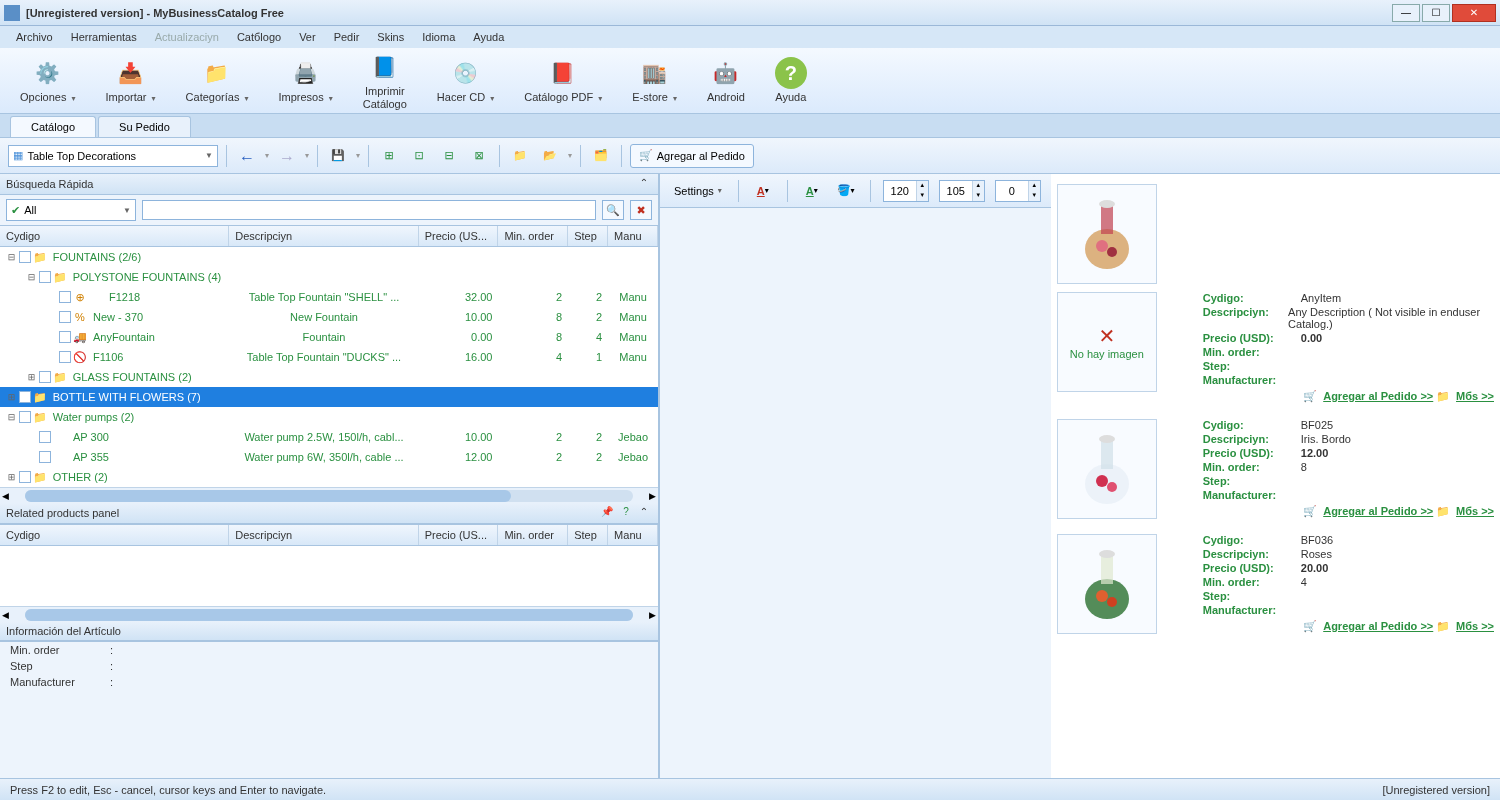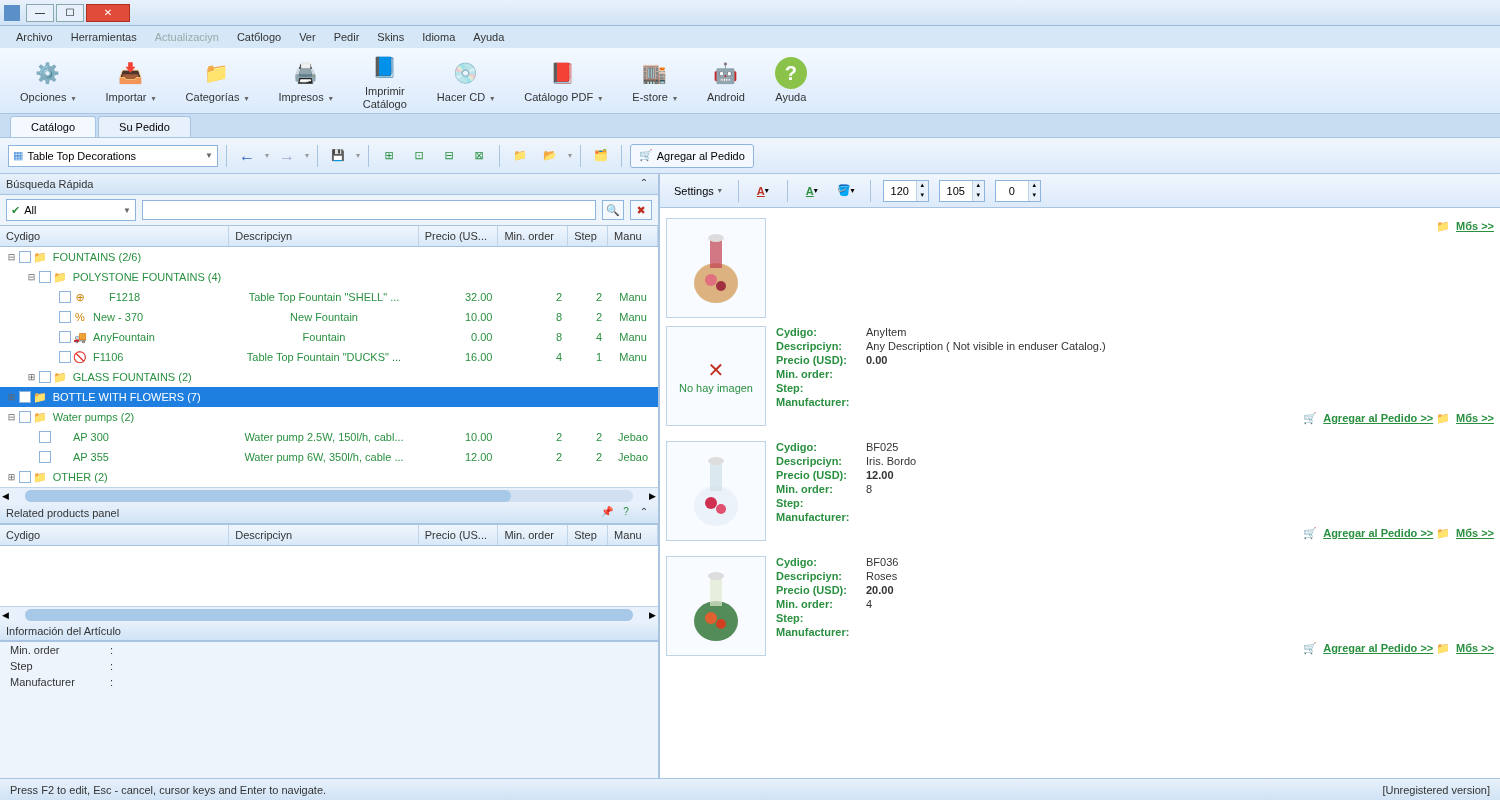--- a/index.html
+++ b/index.html
@@ -22,21 +22,21 @@
 .tab { padding: 4px 20px; border: 1px solid #a8c4e0; border-bottom: none; background: #e8f1fb; margin-right: 2px; cursor: pointer; border-radius: 3px 3px 0 0; }
 .tab.active { background: #f4f9ff; font-weight: normal; }
 .toolbar2 { background: linear-gradient(#f0f6fd, #dceafa); height: 36px; display: flex; align-items: center; padding: 4px 8px; gap: 6px; border-bottom: 1px solid #a8c4e0; }
 .combo { background: #fff; border: 1px solid #8db4dc; height: 22px; display: flex; align-items: center; padding: 0 4px; gap: 4px; cursor: pointer; }
 .combo .caret { font-size: 8px; color: #666; }
 .tbtn { width: 24px; height: 24px; display: flex; align-items: center; justify-content: center; cursor: pointer; border-radius: 2px; }
 .sep { width: 1px; height: 22px; background: #a8c4e0; margin: 0 2px; }
 .longbtn { border: 1px solid #8db4dc; background: #f4f9ff; height: 24px; display: flex; align-items: center; padding: 0 8px; gap: 4px; cursor: pointer; border-radius: 3px; }
 .content { flex: 1; display: flex; min-height: 0; }
 .leftpane { width: 660px; display: flex; flex-direction: column; border-right: 2px solid #a8c4e0; background: #edf4fc; }
-.rightpane { flex: 1; display: flex; flex-direction: column; background: #edf4fc; }
+.rightpane { flex: 1; display: flex; flex-direction: row; background: #edf4fc; }
 .panelhdr { background: linear-gradient(#e8f1fb, #d0e3f5); padding: 3px 6px; border-bottom: 1px solid #a8c4e0; color: #333; display: flex; align-items: center; justify-content: space-between; }
 .searchrow { display: flex; align-items: center; padding: 4px 6px; gap: 6px; background: #edf4fc; }
 .searchrow input[type=text] { flex: 1; height: 20px; border: 1px solid #8db4dc; padding: 0 4px; }
 .smallbtn { width: 22px; height: 20px; border: 1px solid #8db4dc; background: #f4f9ff; cursor: pointer; display: flex; align-items: center; justify-content: center; }
 .colhdr { background: linear-gradient(#f0f6fd, #d8e8f8); display: flex; border-top: 1px solid #a8c4e0; border-bottom: 1px solid #a8c4e0; }
 .colhdr > div { padding: 4px 6px; border-right: 1px solid #c0d4e8; color: #333; }
 .treegrid { flex: 1; overflow: auto; background: #fff; }
 .treerow { display: flex; align-items: center; height: 20px; border-bottom: 0; }
 .treerow.selected { background: #1f7fe0; color: #fff; }
 .treerow.selected .cell { color: #fff; }
@@ -57,35 +57,36 @@
 .spin input { width: 32px; border: none; text-align: center; height: 18px; }
 .spin .spbtns { display: flex; flex-direction: column; }
 .spin .spbtns div { height: 10px; width: 12px; font-size: 7px; text-align: center; cursor: pointer; background: #e8f1fb; border-left: 1px solid #c0d4e8; }
 .galleryhdr { text-align: center; padding: 4px; background: #e8f1fb; border-bottom: 1px solid #c0d4e8; color: #333; }
 .gallery { flex: 1; overflow-y: scroll; background: #fff; padding: 6px; }
 .gitem { display: flex; gap: 10px; padding: 4px 0; border-bottom: 0; }
 .gimg { width: 100px; height: 100px; border: 1px solid #c0d4e8; background: #f8fbff; display: flex; flex-direction: column; align-items: center; justify-content: center; color: #2a9040; font-size: 11px; }
 .gimg .noimg { color: #c03020; font-size: 20px; }
 .gdet { flex: 1; }
 .gdet .title { color: #2a9040; font-weight: bold; margin-bottom: 4px; }
-.gdet .row { display: flex; margin-bottom: 2px; }
+.gdet .row { display: flex; gap: 8px; margin-bottom: 2px; margin-left: 36px; }
 .gdet .lbl { color: #2a9040; font-weight: bold; width: 90px; }
 .gdet .val { color: #333; }
 .gactions { text-align: right; padding: 2px 0 8px; }
 .gactions a { color: #2a9040; text-decoration: underline; font-weight: bold; cursor: pointer; margin-left: 6px; }
 .statusbar { height: 22px; background: linear-gradient(#e8f1fb, #d0e3f5); border-top: 1px solid #a8c4e0; display: flex; align-items: center; justify-content: space-between; padding: 0 10px; color: #333; }
 svg.bottle { width: 60px; height: 80px; }
 .panelhdr .hicons { display: flex; gap: 2px; }
 .panelhdr .hicon { width: 16px; height: 14px; cursor: pointer; font-size: 10px; text-align: center; }
 </style>
 </head>
 <body>
 
 <div class="titlebar">
   <div class="ticon"></div>
+  <div class="ttext">[Unregistered version] - MyBusinessCatalog Free</div>
   <div class="winbtns">
     <div class="winbtn">—</div>
     <div class="winbtn">☐</div>
     <div class="winbtn close">✕</div>
   </div>
 </div>
 
 <div class="menubar" id="menubar">
     <div class="menuitem">Archivo</div>
     <div class="menuitem">Herramientas</div>
@@ -432,21 +433,20 @@
           <div class="gimg">
             <svg class="bottle" viewBox="0 0 60 80">
               <ellipse cx="30" cy="55" rx="22" ry="20" fill="#d4a060" opacity="0.8"></ellipse>
               <rect x="24" y="10" width="12" height="30" fill="#c04050" opacity="0.7"></rect>
               <ellipse cx="30" cy="10" rx="8" ry="4" fill="#ddd"></ellipse>
               <circle cx="25" cy="52" r="6" fill="#e07080"></circle>
               <circle cx="35" cy="58" r="5" fill="#a03040"></circle>
             </svg>
           </div>
           <div class="gdet">
-            <div class="gactions"><span style="color:#e0a030">📁</span><a>Mбs &gt;&gt;</a></div>
           </div>
         </div>
         <div class="gitem">
           <div class="gimg">
             <div class="noimg">✕</div>
             <div>No hay imagen</div>
           </div>
           <div class="gdet">
             <div class="row">
               <span class="lbl">Cуdigo:</span>

